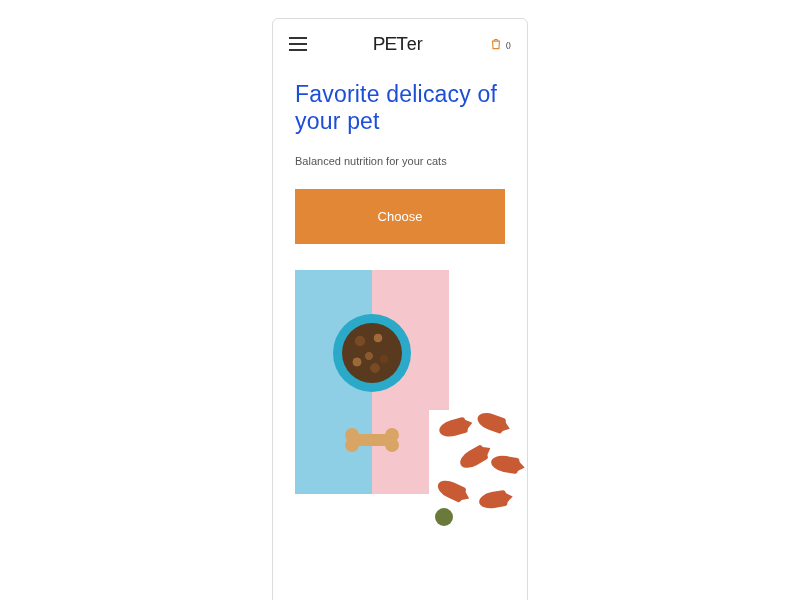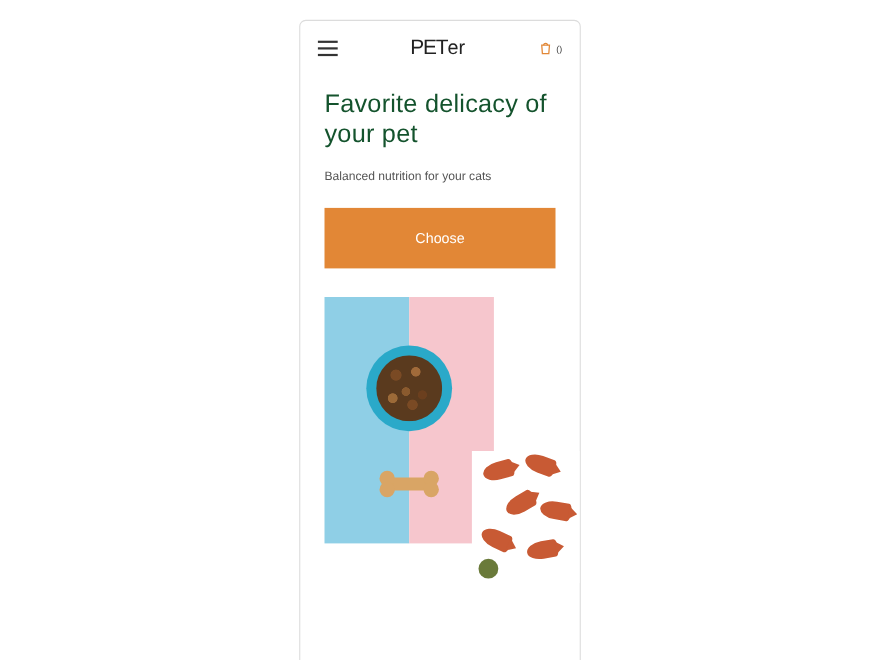--- a/index.html
+++ b/index.html
@@ -45,21 +45,21 @@
     display: flex; align-items: center; gap: 3px; cursor: pointer;
   }
   .cart svg { width: 14px; height: 14px; }
   .cart-count { font-size: 8px; color: #333; }
   .hero {
     padding: 20px 22px 0 22px;
   }
   .headline {
     font-size: 23px;
     line-height: 1.18;
-    color: #14532d;
+    color: #1d4ed8;
     font-weight: 400;
     letter-spacing: 0.2px;
   }
   .sub {
     margin-top: 20px;
     font-size: 11px;
     color: #555;
   }
   .cta {
     margin: 22px 22px 0 22px;

